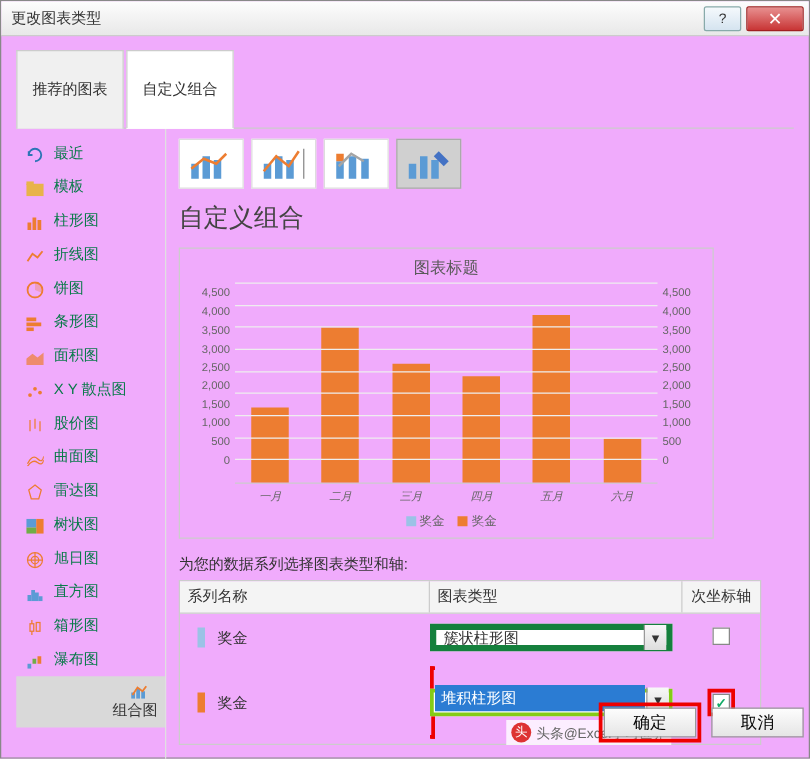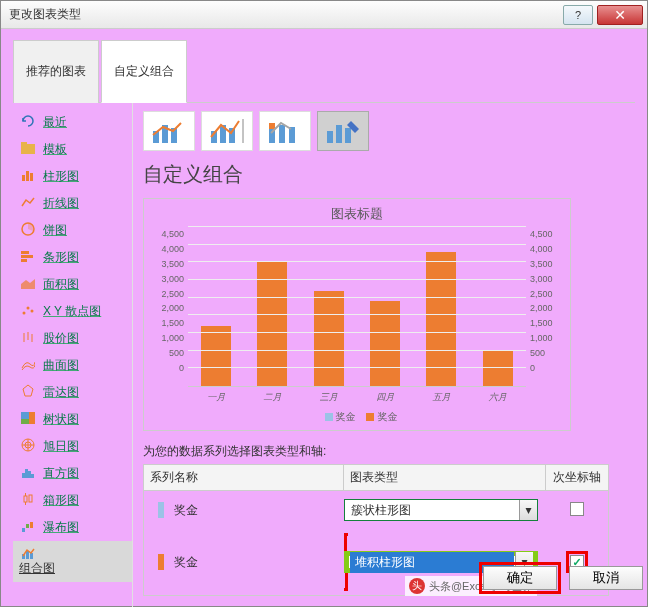--- a/index.html
+++ b/index.html
@@ -14,21 +14,21 @@
 
 .content { position: absolute; top: 28px; left: 0; right: 0; bottom: 0; padding: 10px 12px 12px 12px; }
 
 .tabs { display: flex; border-bottom: 1px solid #ccc; }
 .tab { padding: 22px 12px; border: 1px solid #ccc; border-bottom: none; background: #f0f0f0; margin-right: 2px; position: relative; top: 1px; cursor: pointer; }
 .tab.active { background: #fff; border-bottom: 1px solid #fff; }
 
 .body { display: flex; height: 505px; }
 
 .sidebar { width: 120px; border-right: 1px solid #e0e0e0; padding-top: 6px; }
-.side-item { display: flex; align-items: flex-start; padding: 5px 6px; cursor: pointer; color: #4a7; text-decoration: underline; }
+.side-item { display: flex; align-items: flex-end; padding: 5px 6px; cursor: pointer; color: #4a7; }
 .side-item .sicon { width: 18px; height: 14px; margin-right: 6px; display: flex; align-items: center; justify-content: center; }
 .side-item.selected { background: #d9d9d9; color: #333; flex-direction: column; }
 .side-item span.lbl { color: #0a7a4a; }
 .side-item.selected span.lbl { color: #333; }
 
 .main { flex: 1; padding: 8px 10px; overflow: hidden; }
 .subtype-row { display: flex; gap: 6px; margin-bottom: 10px; }
 .subtype { width: 52px; height: 40px; border: 1px solid #ddd; background: #fff; display: flex; align-items: center; justify-content: center; cursor: pointer; }
 .subtype.sel { background: #d0d0d0; border-color: #aaa; }
 
@@ -53,24 +53,24 @@
 .st-header > div { padding: 4px 6px; border-right: 1px solid #ccc; }
 .st-header > div:last-child { border-right: none; }
 .col-name { width: 200px; }
 .col-type { flex: 1; }
 .col-axis { width: 62px; text-align: center; }
 .st-row { display: flex; align-items: center; padding: 8px 0; }
 .st-row .swatch { width: 6px; height: 16px; margin: 0 10px 0 14px; }
 .st-row .rname { width: 170px; }
 .st-row .rtype { flex: 1; padding-right: 8px; }
 .st-row .raxis { width: 62px; text-align: center; }
-.dropdown { border: 1px solid #15803d; height: 22px; display: flex; align-items: center; background: #fff; position: relative; }
+.dropdown { border: 5px solid #15803d; height: 22px; display: flex; align-items: center; background: #fff; position: relative; }
 .dropdown .dd-text { flex: 1; padding: 0 6px; }
 .dropdown .dd-btn { width: 18px; height: 20px; border-left: 1px solid #999; background: linear-gradient(#f8f8f8,#ddd); display: flex; align-items: center; justify-content: center; }
-.dropdown.hl { border: 5px solid #84cc16; }
+.dropdown.hl { border: 3px solid #84cc16; align-items: flex-end; }
 .dropdown.hl .dd-text { background: #2b7cd3; color: #fff; margin: 1px; padding: 2px 5px; }
 .redbox { border: 3px solid #e00; padding: 1px; }
 .checkbox { width: 14px; height: 14px; border: 1px solid #888; display: inline-flex; align-items: center; justify-content: center; background: #fff; }
 .checkbox.checked::after { content: "✓"; color: #1a6; font-size: 11px; font-weight: bold; }
 
 .footer { position: absolute; right: 4px; bottom: 12px; display: flex; gap: 8px; align-items: center; }
 .btn { min-width: 74px; height: 24px; border: 1px solid #999; background: linear-gradient(#fdfdfd,#e5e5e5); padding: 0 10px; cursor: pointer; }
 .watermark { position: absolute; right: 110px; bottom: 10px; font-size: 11px; color: #666; background: rgba(255,255,255,0.8); padding: 2px 4px; display: flex; align-items: center; gap: 4px; }
 .wm-icon { width: 16px; height: 16px; border-radius: 50%; background: #d33; color: #fff; font-size: 10px; display: flex; align-items: center; justify-content: center; }
 </style>

